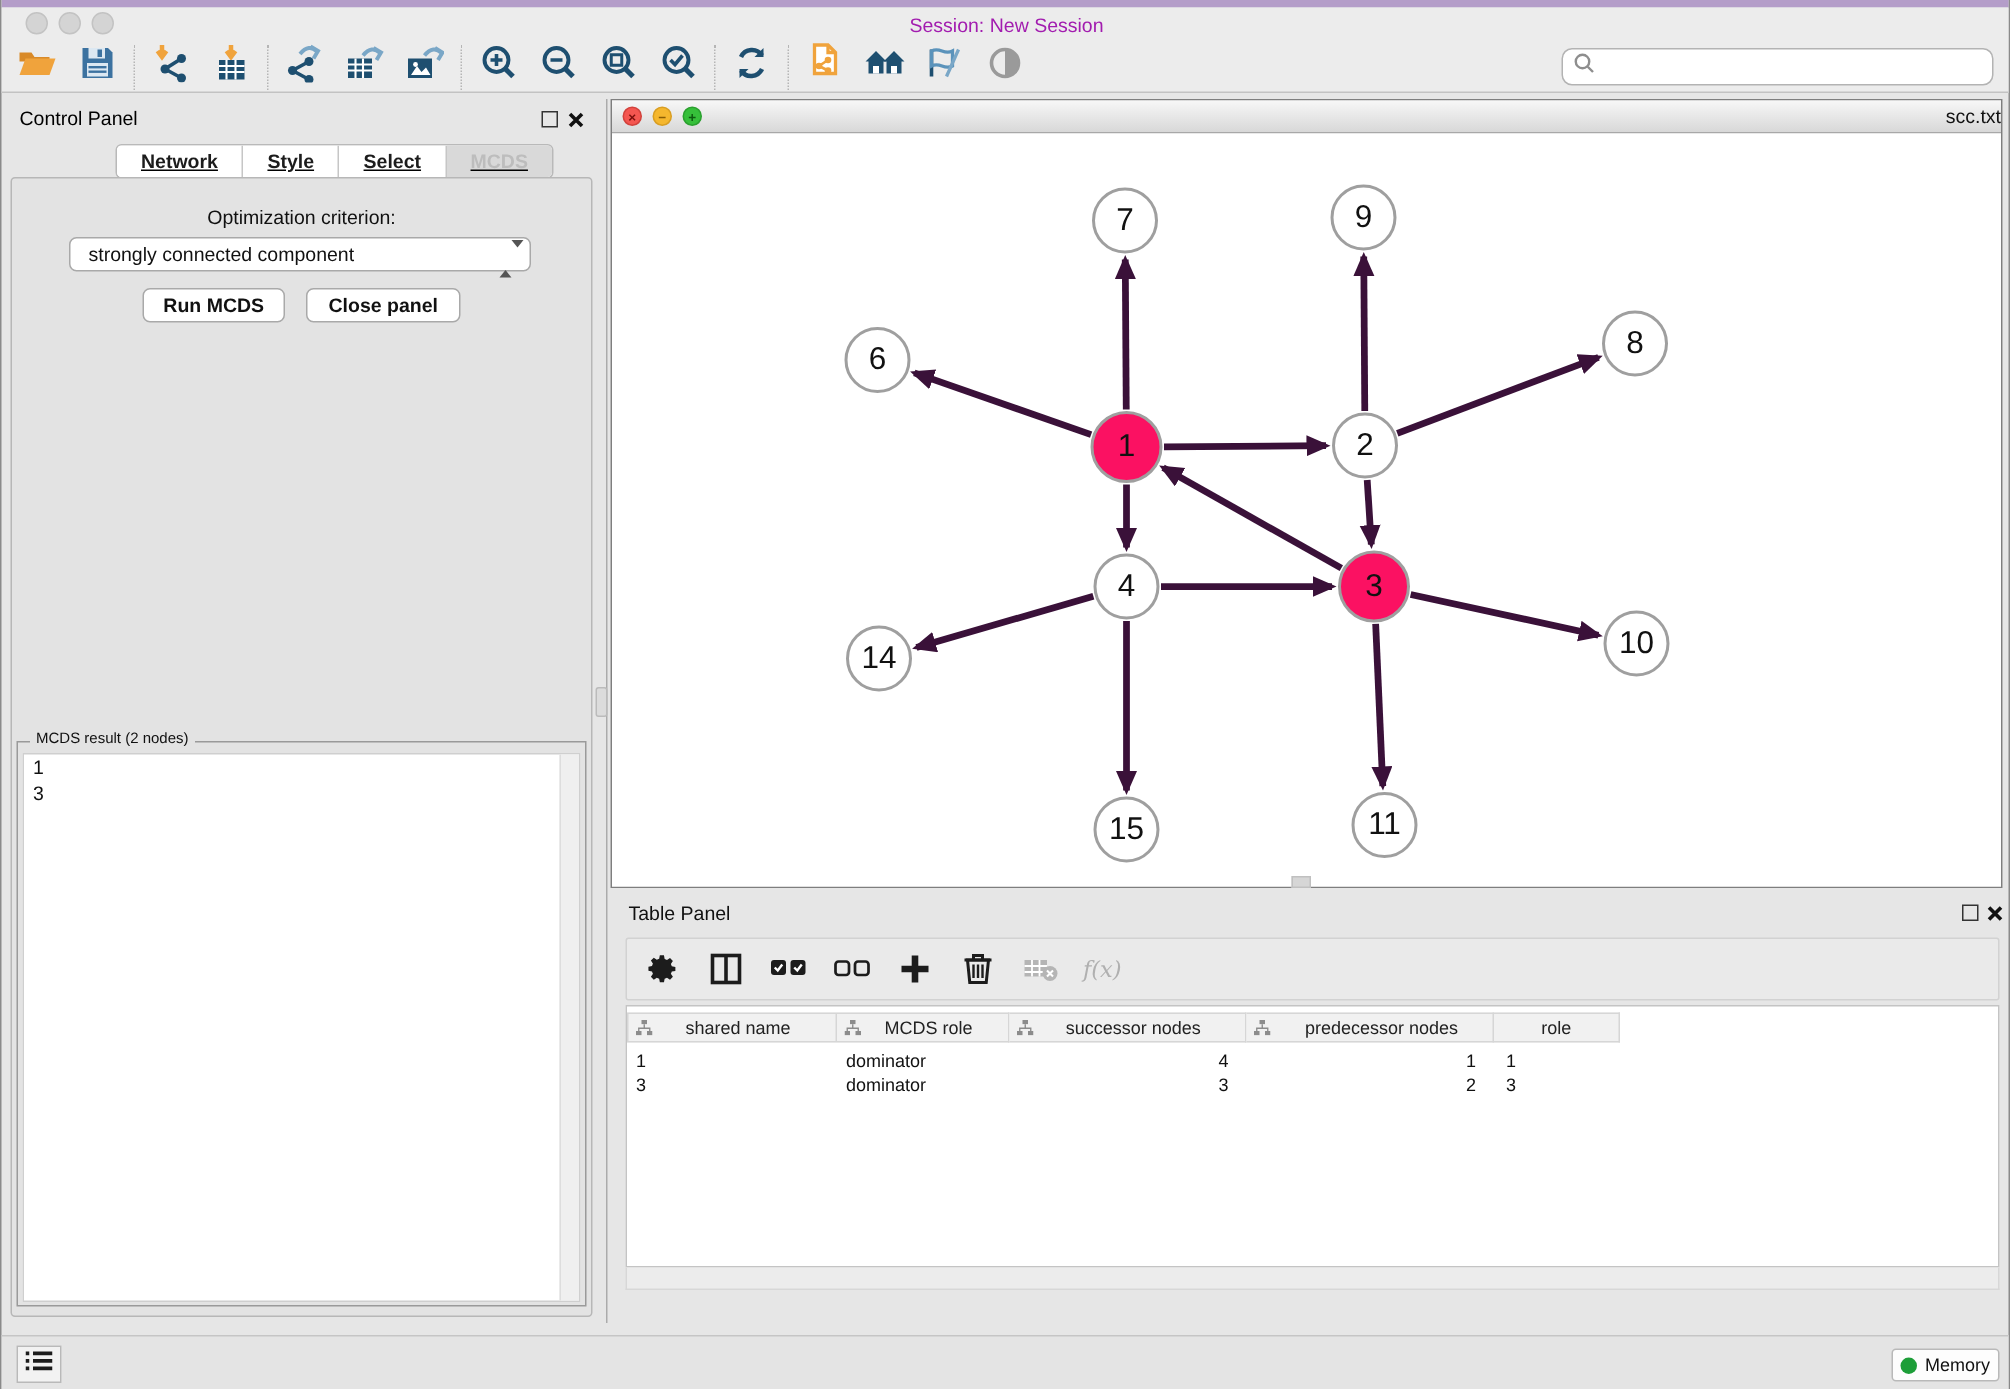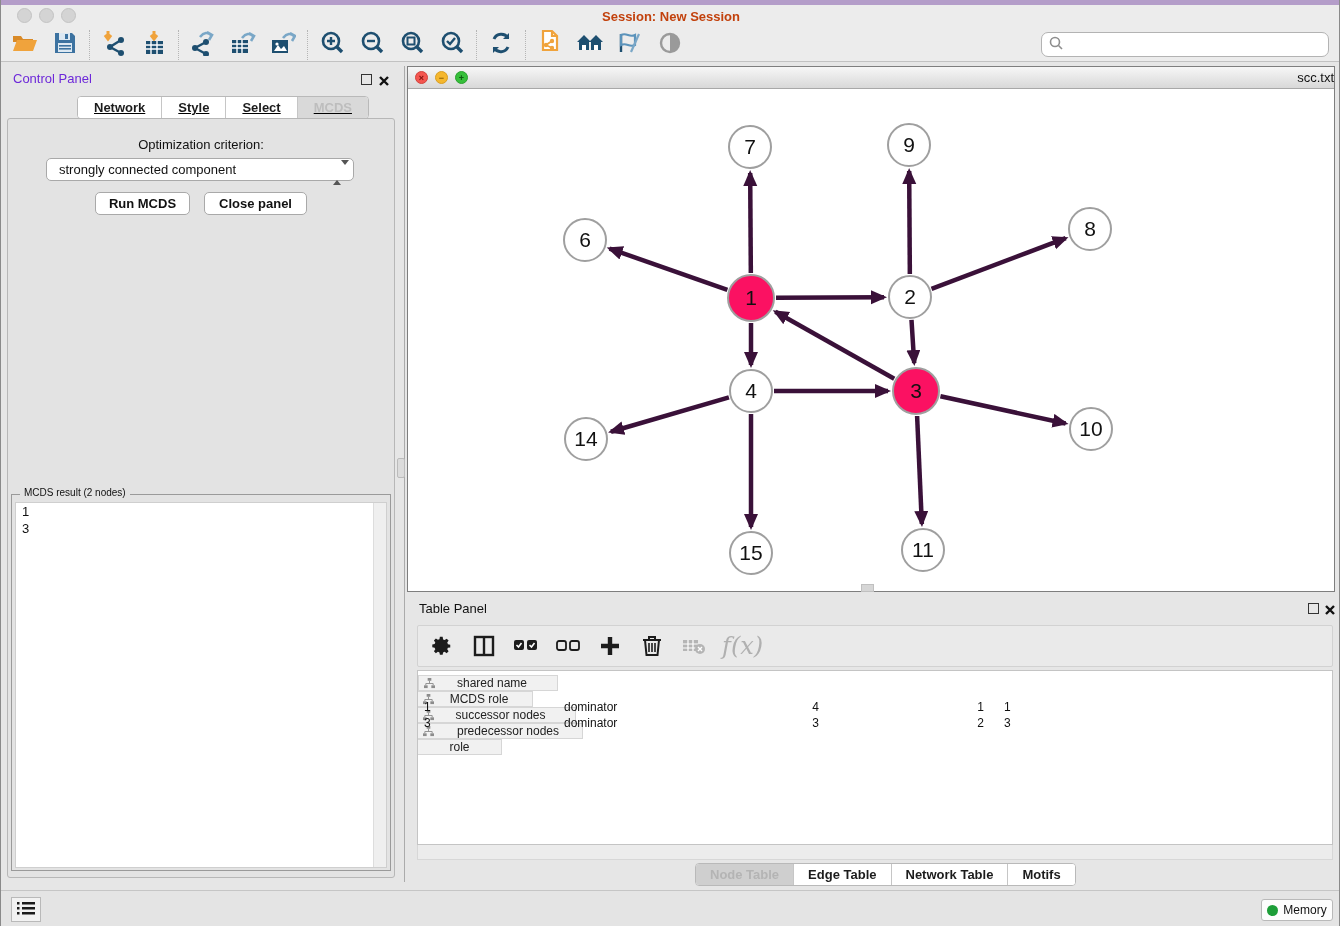--- a/index.html
+++ b/index.html
@@ -6,29 +6,29 @@
   html,body { width:1340px; height:926px; }
   body { font-family:"Liberation Sans", sans-serif; background:#e6e6e6; position:relative;
          width:1340px; height:926px; overflow:hidden; border-left:1px solid #8a8a8a;
          border-right:1px solid #8a8a8a; }
   .abs { position:absolute; }
 
   
   #top-strip { left:0; top:0; width:1340px; height:5px; background:#b49dc9; }
   #titlebar { left:0; top:5px; width:1340px; height:23px; background:#ececec; }
   .tl-gray { width:15px; height:15px; border-radius:50%; background:#d4d4d4; border:1px solid #c3c3c3; position:absolute; top:3px; }
-  #win-title { width:100%; text-align:center; line-height:23px; font-size:13px; color:#c2410c;font-weight:bold; }
+  #win-title { width:100%; text-align:center; line-height:23px; font-size:13px; color:#a21caf; }
 
   
   #toolbar { left:0; top:28px; width:1340px; height:34px; background:#ececec; border-bottom:1px solid #c2c2c2; display:flex; align-items:center; }
   .tbtn { width:40px; height:32px; display:flex; align-items:center; justify-content:center; }
   .tsep { width:1px; height:30px; border-left:1px dotted #b5b5b5; margin:0 4px; }
   #search-wrap { position:absolute; right:12px; top:4px; width:288px; height:25px; background:#fff; border:1px solid #b3b3b3; border-radius:7px; display:flex; align-items:center; padding-left:6px; }
   #search-input { border:none; outline:none; flex:1; font-size:13px; background:transparent; height:100%; }
-  #cp-title { left:12px; top:71px; font-size:13px; color:#6d28d9; }
+  #cp-title { left:12px; top:71px; font-size:13px; color:#000000; }
   .panel-float { width:11px; height:11px; border:1.5px solid #333; position:absolute; top:74px; }
   .panel-close { position:absolute; top:73px; }
   #cp-tabs { left:76px; top:96px; height:23px; display:flex; border:1px solid #b9b9b9; border-radius:4px; overflow:hidden; background:#fff;text-decoration:underline; }
   .cp-tab { font-size:13px; font-weight:bold; color:#1c1c1c; background:#fff; border-right:1px solid #c6c6c6; padding:0 16px; line-height:21px; }
   .cp-tab.active { background:#d9d9d9; color:#bdbdbd; border-right:none; }
   #cp-body { left:6px; top:118px; width:388px; height:760px; background:#e3e3e3; border:1px solid #b7b7b7; border-radius:3px; }
   #opt-label { left:0; top:137px; width:400px; text-align:center; font-size:13px; color:#111; }
   #combo { left:45px; top:158px; width:308px; height:23px; background:#fff; border:1px solid #a9a9a9; border-radius:5px; font-size:13px; line-height:21px; padding-left:12px; color:#111; }
   #combo-stepper { position:absolute; right:8px; top:3px; width:12px; height:16px; }
   .chev-up { width:0;height:0;border-left:4px solid transparent;border-right:4px solid transparent;border-bottom:5px solid #555; margin:1px auto 2px; }
@@ -58,23 +58,23 @@
   #net-canvas { position:absolute; left:0; top:22px; width:926px; height:502px; background:#fff; }
   #graph-svg { position:absolute; left:0; top:0; }
   .gnode { position:absolute; border-radius:50%; background:#fff; border:2.5px solid #9f9f9f; display:flex; align-items:center; justify-content:center; font-size:21px; color:#111; }
   .gnode.pink { background:var(--pink,#fb1162); }
 
   
   #tp { left:406px; top:595px; width:934px; height:287px; }
   #tp-title { position:absolute; left:12px; top:6px; font-size:13px; color:#111; }
   #tp-toolbar { position:absolute; left:10px; top:30px; width:916px; height:42px; background:#eaeaea; border:1px solid #d2d2d2; border-radius:2px; display:flex; align-items:center; padding-left:10px; gap:14px; }
   .tp-ico { display:flex; align-items:center; justify-content:center; width:28px; height:30px; }
-  #fx-label { font-size:24px; color:#b0b0b0; font-family:"DejaVu Serif", serif; font-style:italic; }
+  #fx-label { font-size:15px; color:#b0b0b0; font-family:"DejaVu Serif", serif; font-style:italic; }
   #tp-table { position:absolute; left:10px; top:75px; width:916px; height:175px; background:#fff; border:1px solid #c4c4c4; overflow:hidden; }
-  #tp-headrow { position:absolute; left:0; top:4px; height:20px; display:flex;flex-direction:column; }
+  #tp-headrow { position:absolute; left:0; top:4px; height:20px; display:flex; }
   .th { background:#f1f1f1; border:1px solid #d6d6d6; border-left:none; height:20px; display:flex; align-items:center; font-size:12px; color:#222; }
   .th:first-child { border-left:1px solid #d6d6d6; }
   .th .lbl { flex:1; text-align:center; padding-right:8px; }
   .th .lbl.noic { padding-right:0; }
   .th svg { margin-left:5px; }
   .trow { position:absolute; left:0; height:16px; width:672px; display:flex; font-size:12px; color:#111; }
   .td { height:16px; line-height:16px; }
   #tp-scrollstrip { position:absolute; left:10px; top:250px; width:916px; height:15px; background:#ececec; border:1px solid #d7d7d7; border-top:none; }
   #tp-tabs { position:absolute; left:288px; top:268px; height:23px; display:flex; border:1px solid #b9b9b9; border-radius:4px; overflow:hidden; background:#fff; }
   .tp-tab { font-size:13px; font-weight:bold; color:#1c1c1c; background:#fff; border-right:1px solid #c6c6c6; padding:0 14px; line-height:21px; }
@@ -426,26 +426,20 @@
     <div class="trow" style="top:44px">
       <div class="td" style="width:140px; padding-left:6px">3</div>
       <div class="td" style="width:115px; padding-left:6px">dominator</div>
       <div class="td" style="width:158px; text-align:right; padding-right:12px">3</div>
       <div class="td" style="width:165px; text-align:right; padding-right:12px">2</div>
       <div class="td" style="width:84px; padding-left:8px">3</div>
     </div>
   </div>
   <div id="tp-scrollstrip"></div>
 
-  <div id="tp-tabs">
-    <div class="tp-tab active">Node Table</div>
-    <div class="tp-tab">Edge Table</div>
-    <div class="tp-tab">Network Table</div>
-    <div class="tp-tab">Motifs</div>
-  </div>
 </div>
 
 <div id="statusbar" class="abs">
   <div id="panels-btn">
     <span><svg width="18" height="14" viewBox="0 0 18 14">
           <rect x="0" y="1" width="2.5" height="2.5" fill="#1c1c1c"></rect>
           <rect x="5" y="1" width="13" height="2.5" fill="#1c1c1c"></rect>
           <rect x="0" y="6" width="2.5" height="2.5" fill="#1c1c1c"></rect>
           <rect x="5" y="6" width="13" height="2.5" fill="#1c1c1c"></rect>
           <rect x="0" y="11" width="2.5" height="2.5" fill="#1c1c1c"></rect>

